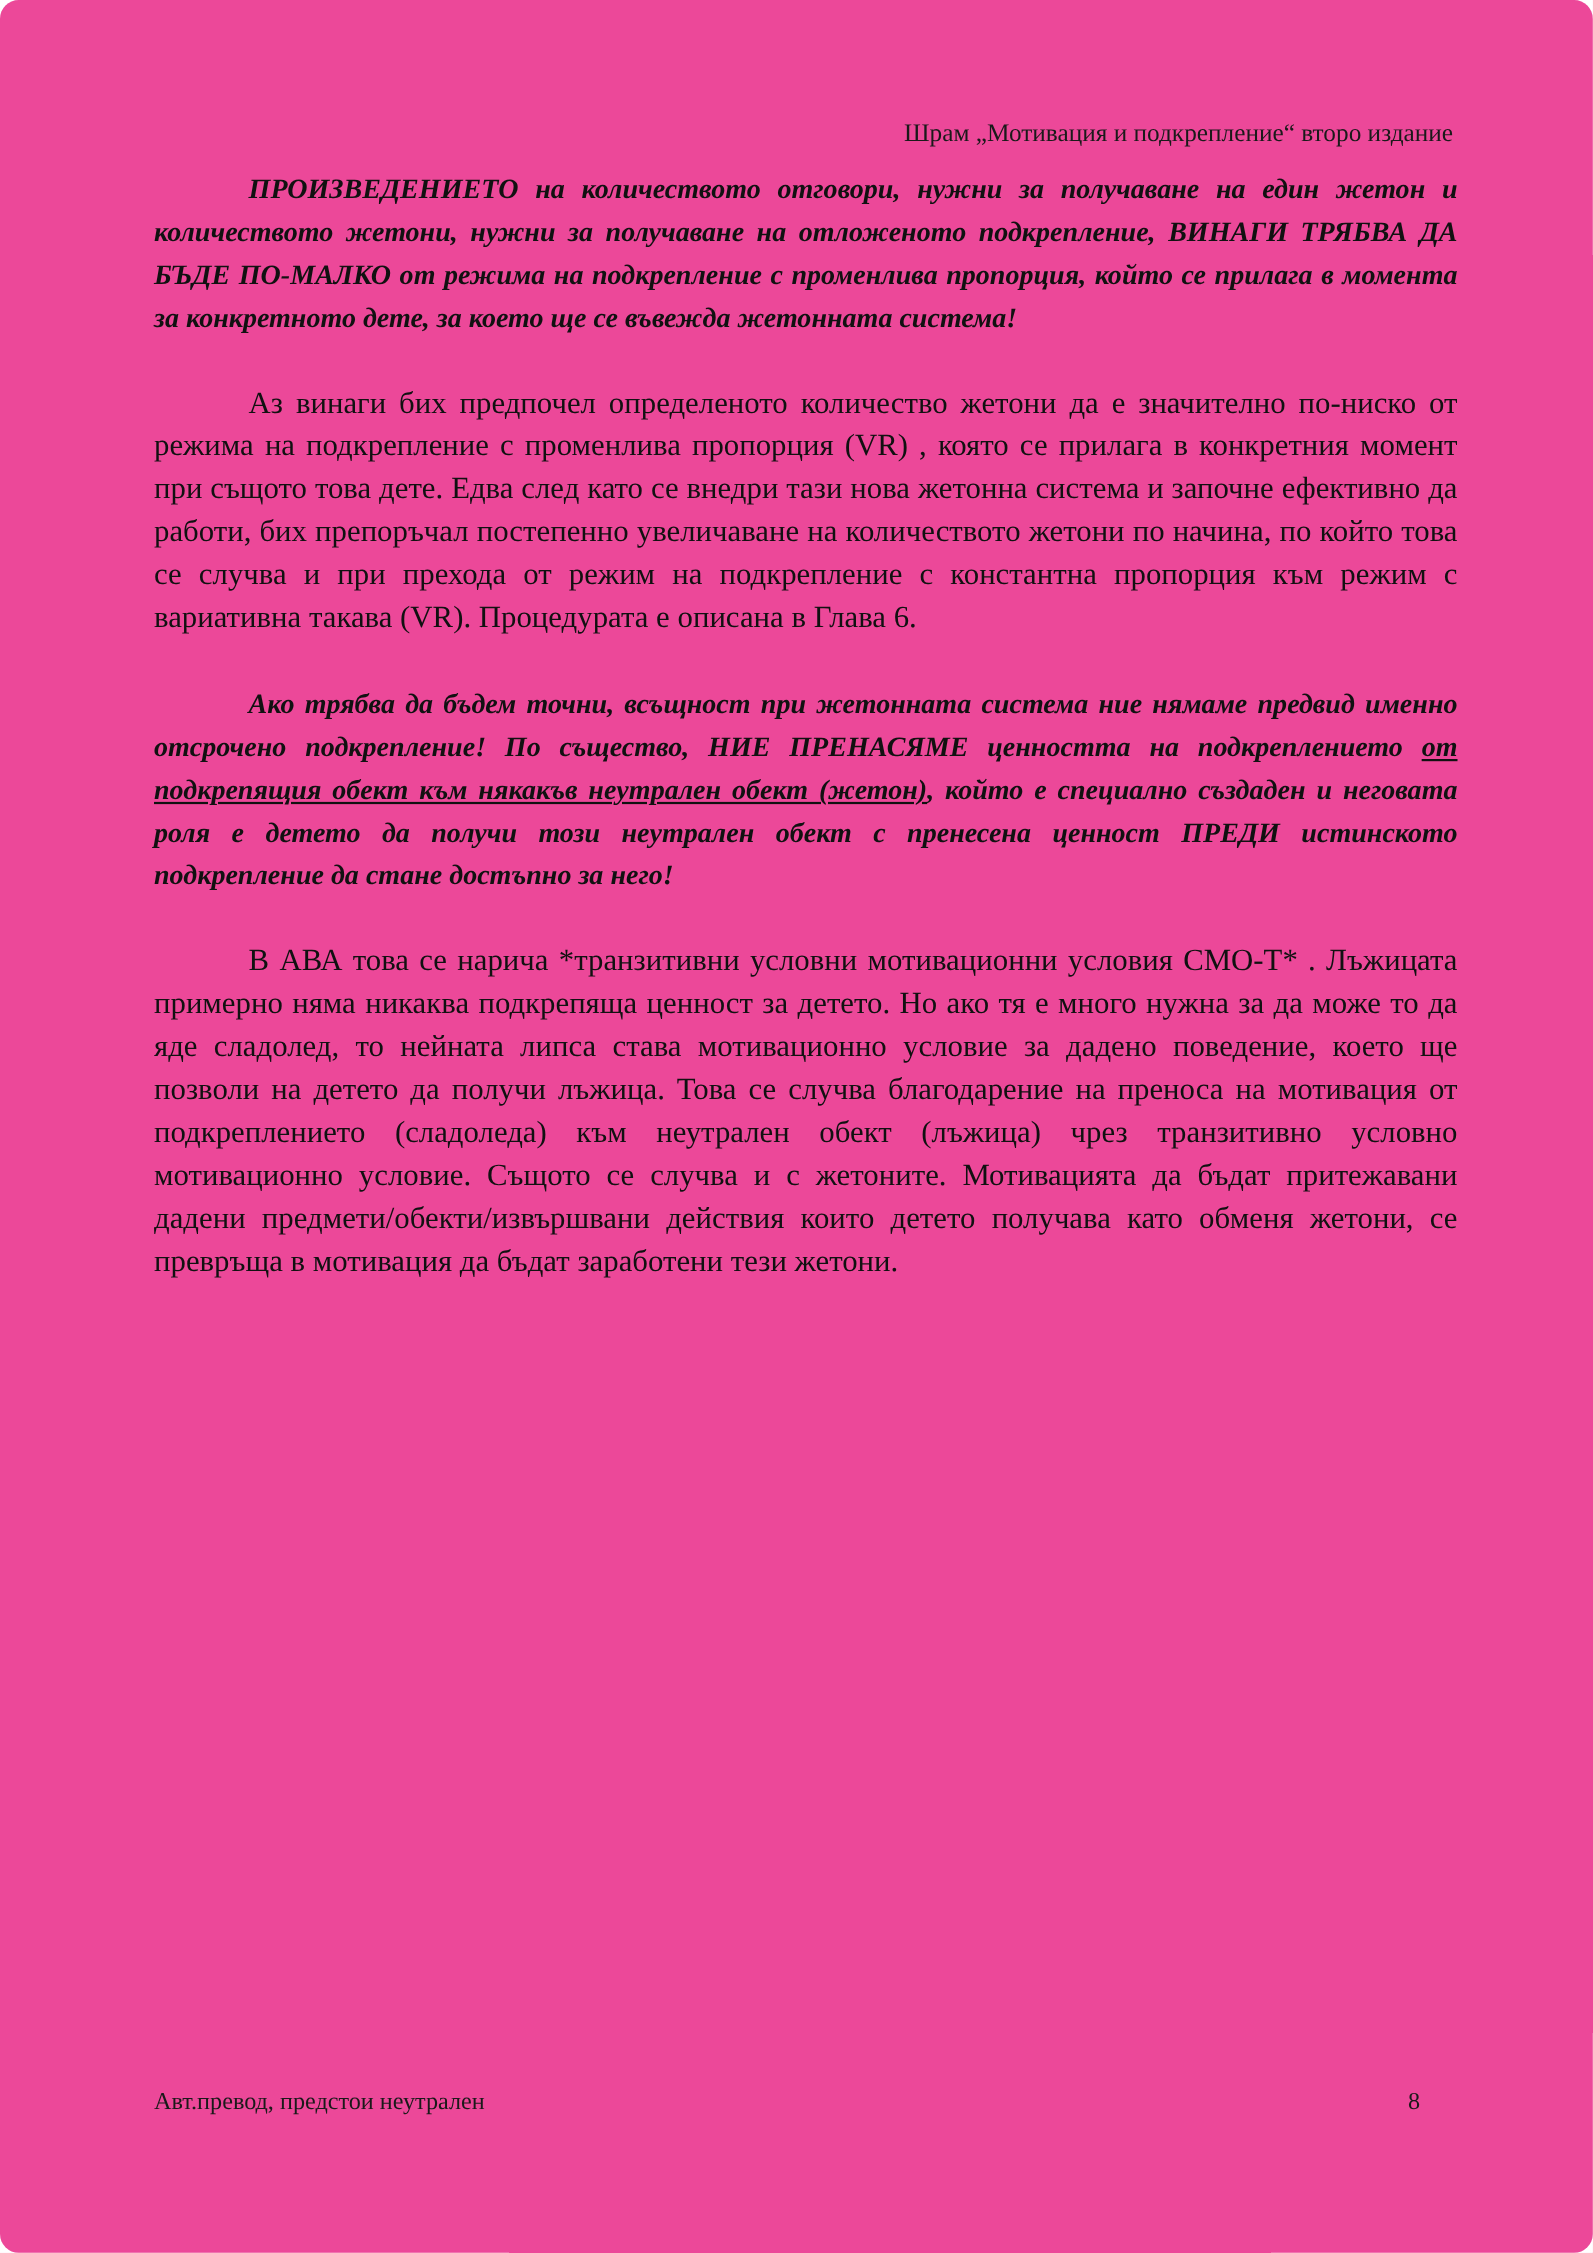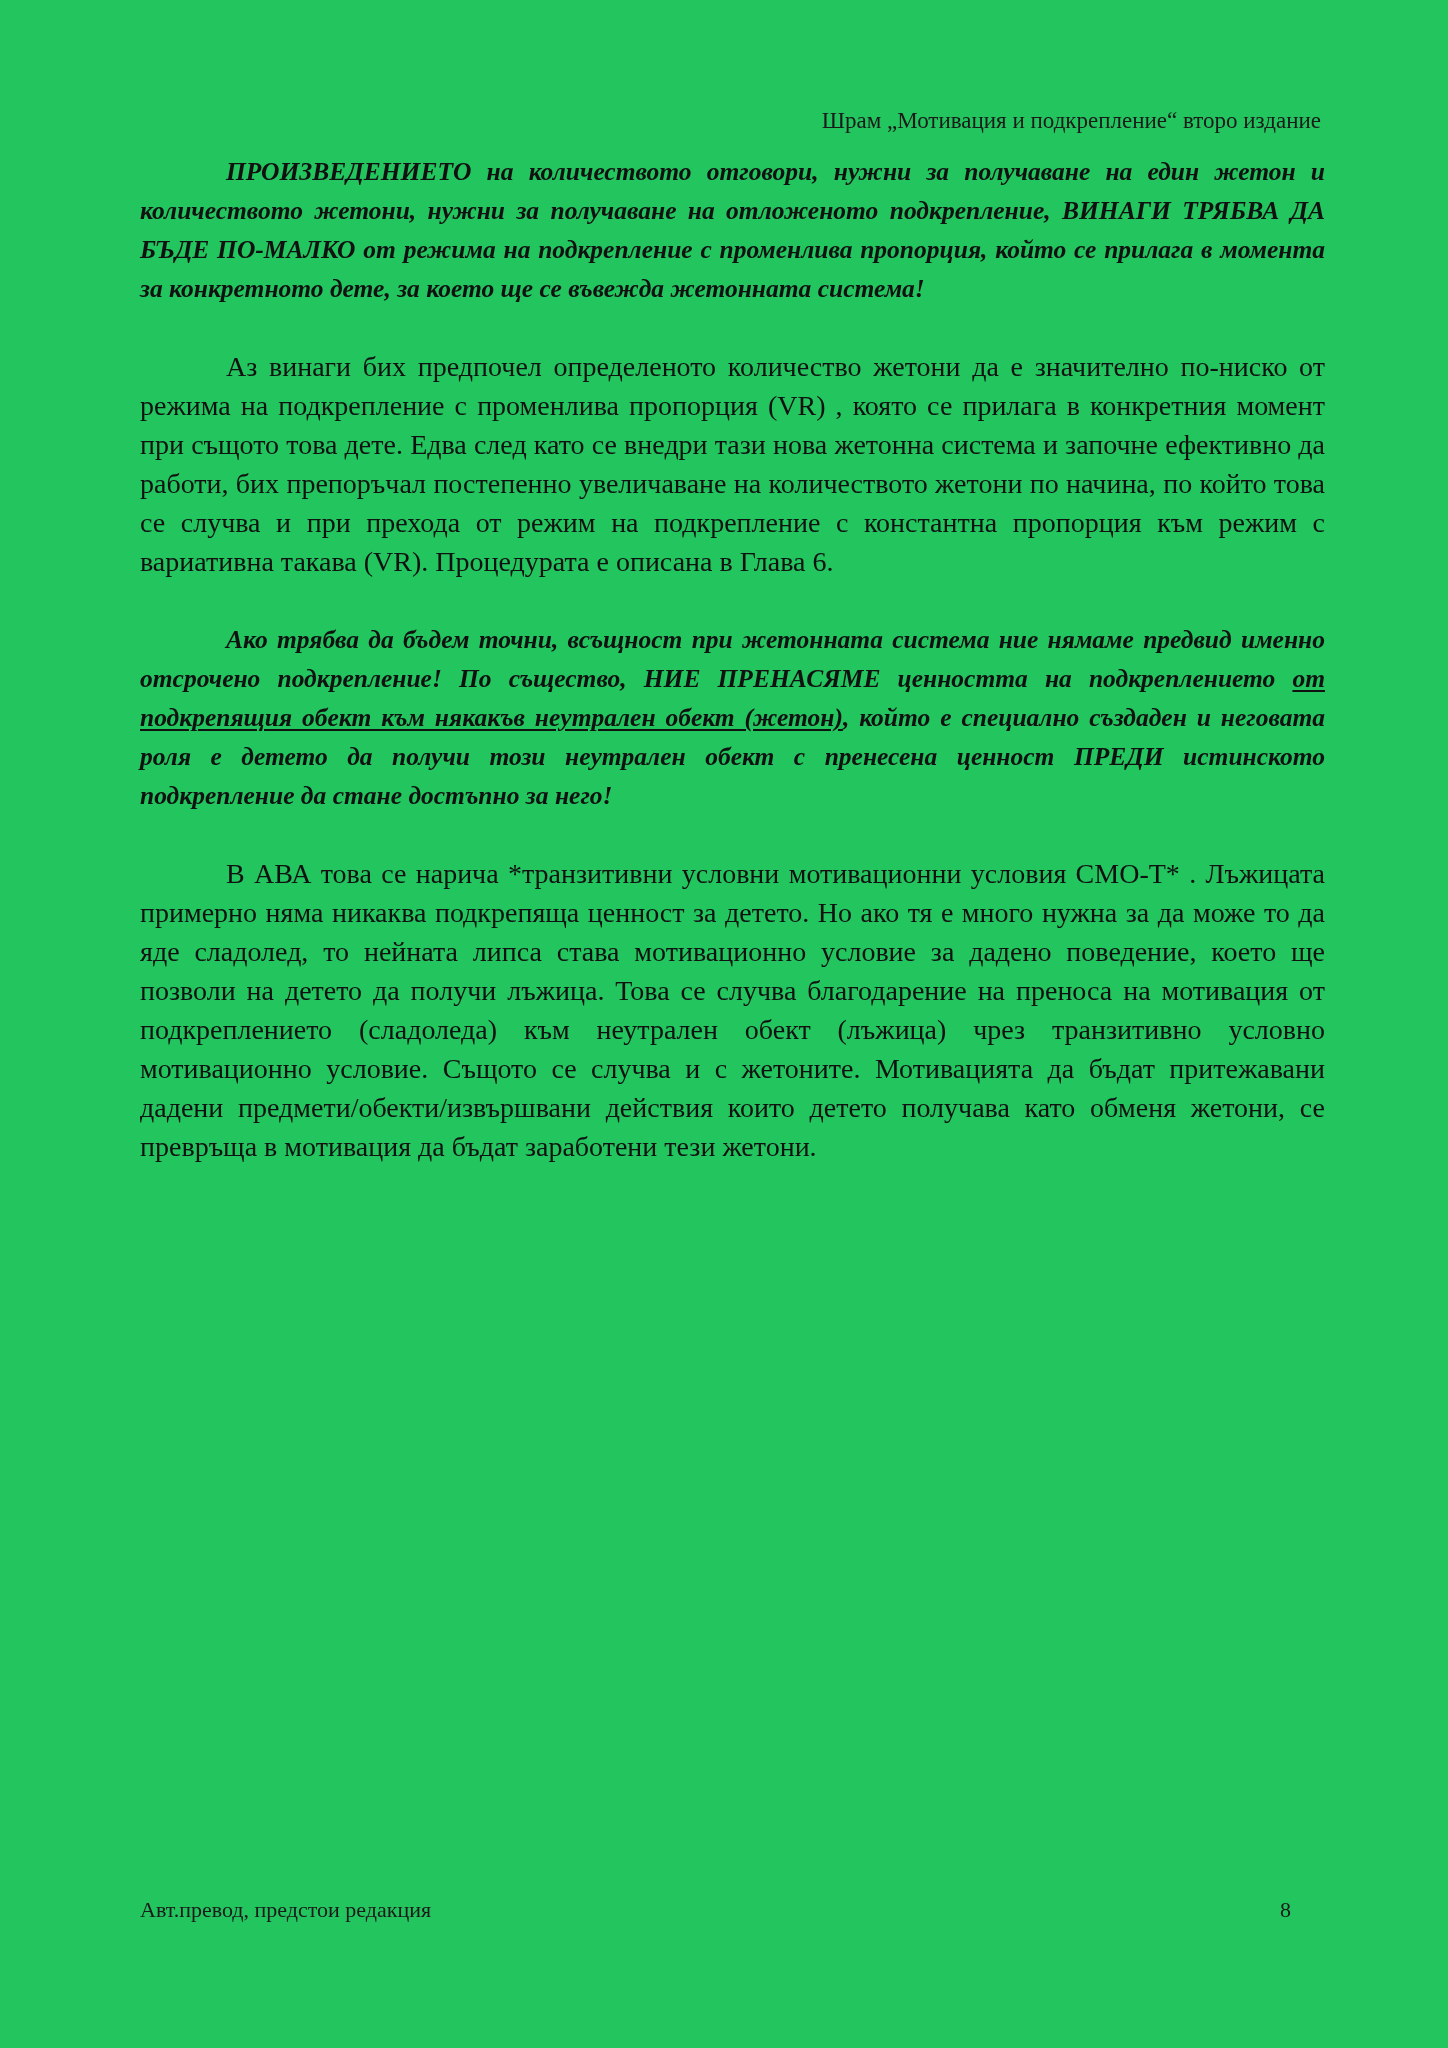--- a/index.html
+++ b/index.html
@@ -13,21 +13,22 @@
       position: relative;
       overflow: hidden;
       font-family: "Liberation Serif", "DejaVu Serif", serif;
       color: #111111;
     }
     .page {
       position: absolute;
       left: 0; top: 0;
       width: 1448px;
       height: 2048px;
-      background: #22c55e;
+      background: #ec4899;
+      border-radius: 17px;
     }
     .header {
       position: absolute;
       top: 108px;
       right: 127px;
       font-size: 23px;
       color: #1a1a1a;
       white-space: nowrap;
     }
     .content {
@@ -92,16 +93,16 @@
     </p>
 
     <div class="gap"></div>
 
     <p class="para">
       <span>В АВА това се нарича </span><span class="b">*транзитивни условни мотивационни условия СМО-Т*</span><span> . Лъжицата примерно няма никаква подкрепяща ценност за детето. Но ако тя е много нужна за да може то да яде сладолед, то нейната липса става мотивационно условие за дадено поведение, което ще позволи на детето да получи лъжица. Това се случва благодарение на преноса на мотивация от подкреплението (сладоледа) към неутрален обект (лъжица) чрез транзитивно условно мотивационно условие. Същото се случва и с жетоните. Мотивацията да бъдат притежавани дадени предмети/обекти/извършвани действия които детето получава като обменя жетони, се превръща в мотивация да бъдат заработени тези жетони.</span>
     </p>
 
   </div>
 
-  <div class="footer-left">Авт.превод, предстои редакция</div>
+  <div class="footer-left">Авт.превод, предстои неутрален</div>
   <div class="footer-right">8</div>
 
 </div>
 
 </body></html>

